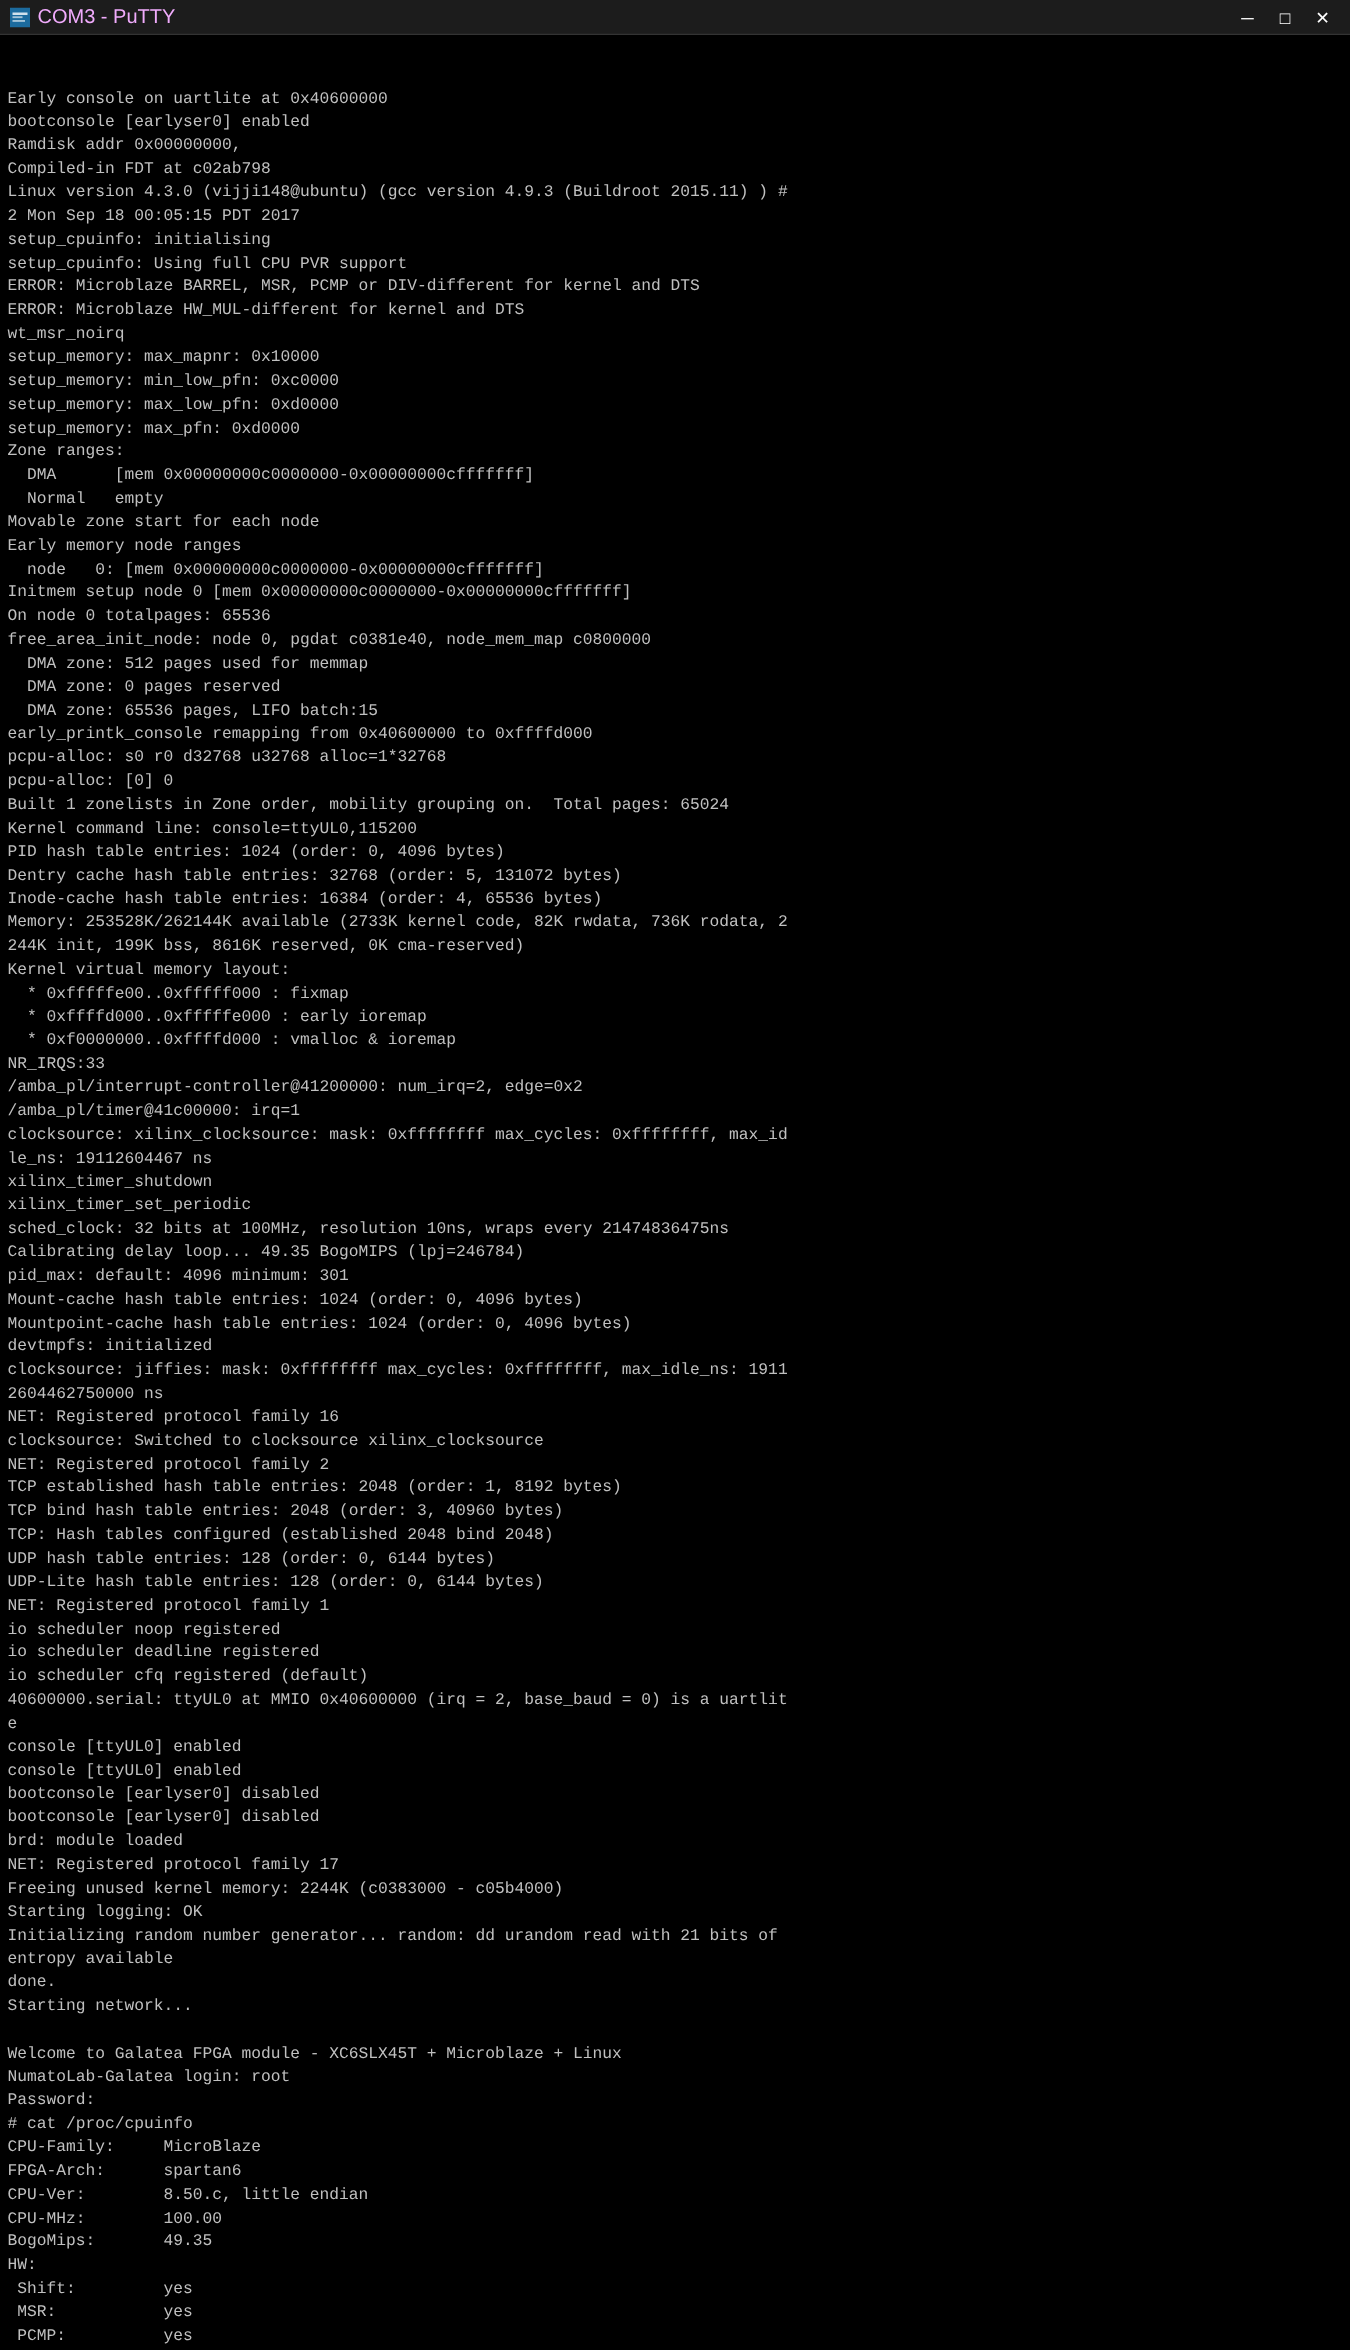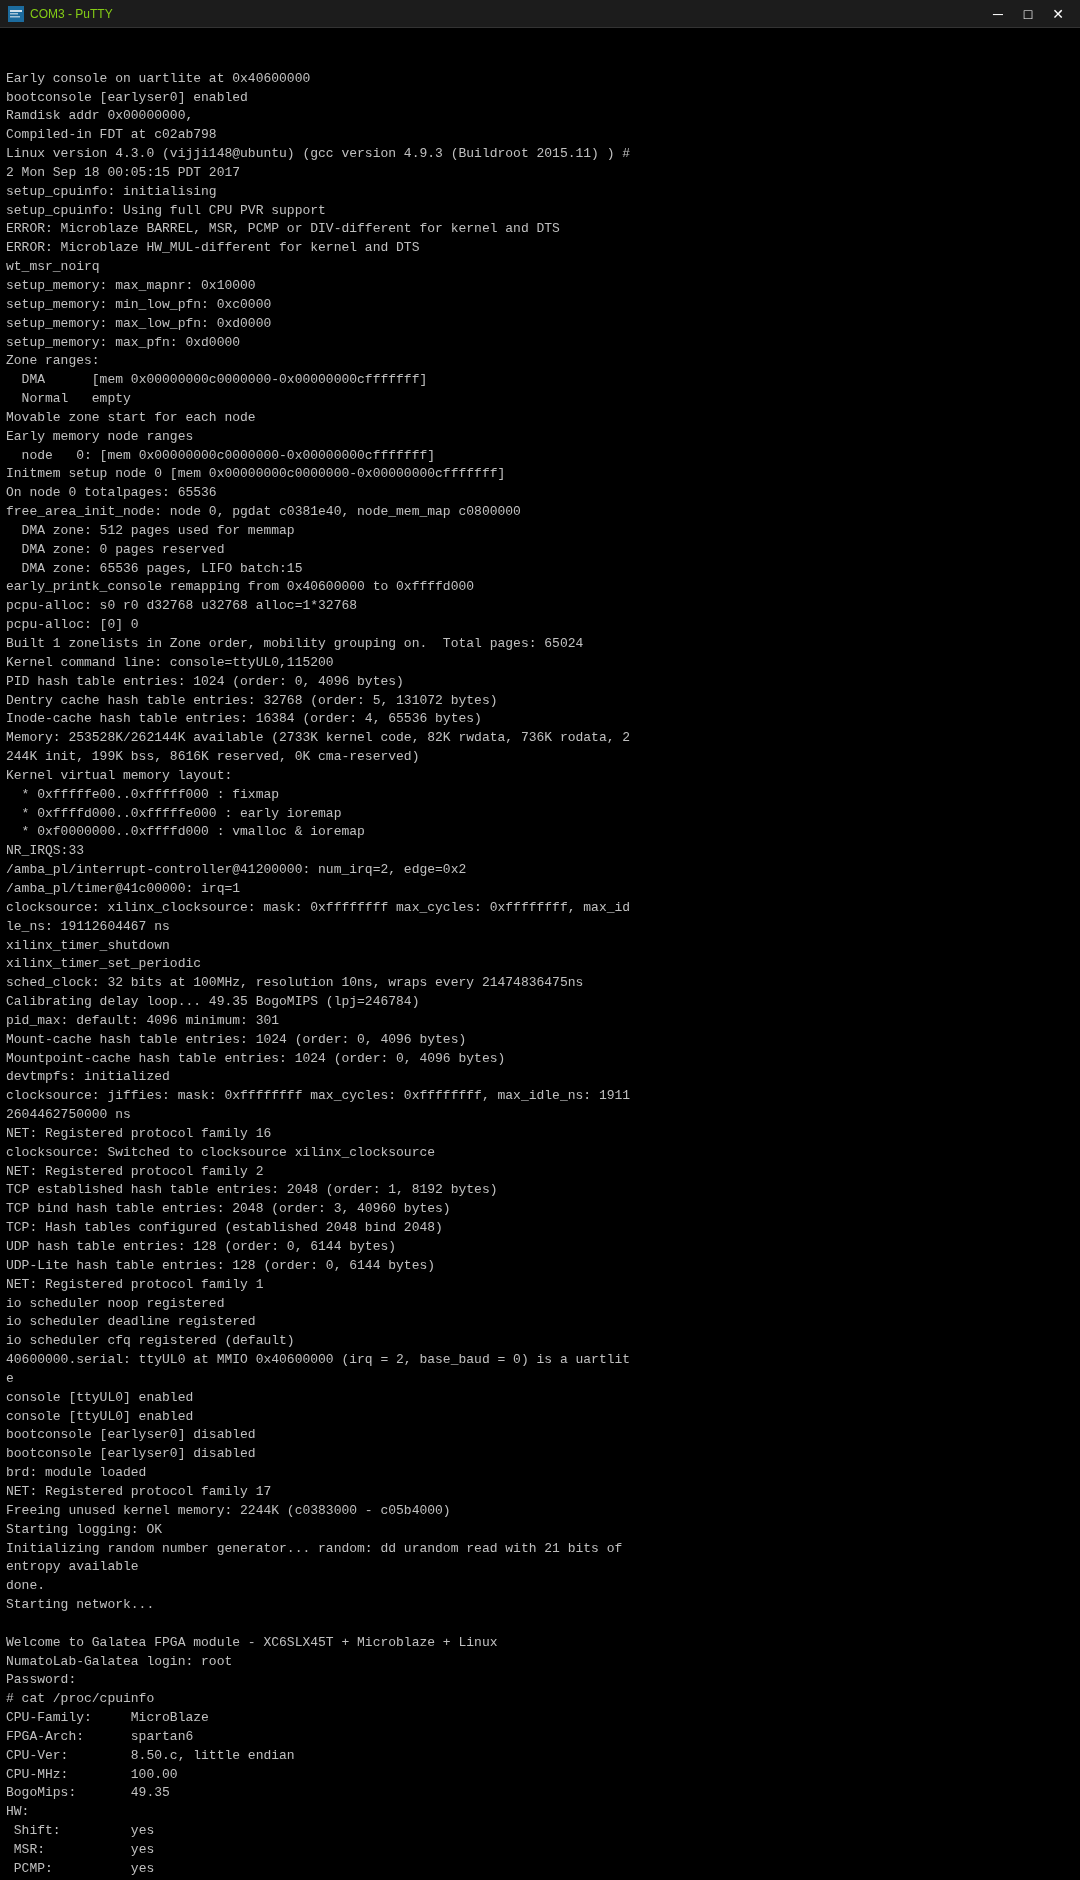--- a/index.html
+++ b/index.html
@@ -41,22 +41,22 @@
       align-items: center;
       gap: 6px;
     }
 
     .title-icon {
       width: 16px;
       height: 16px;
     }
 
     .title-text {
-      color: #84cc16;
-      font-size: 12px;
+      color: #f0abfc;
+      font-size: 16px;
       font-family: 'Segoe UI', Arial, sans-serif;
     }
 
     .title-bar-buttons {
       display: flex;
       gap: 2px;
     }
 
     .title-btn {
       width: 28px;

